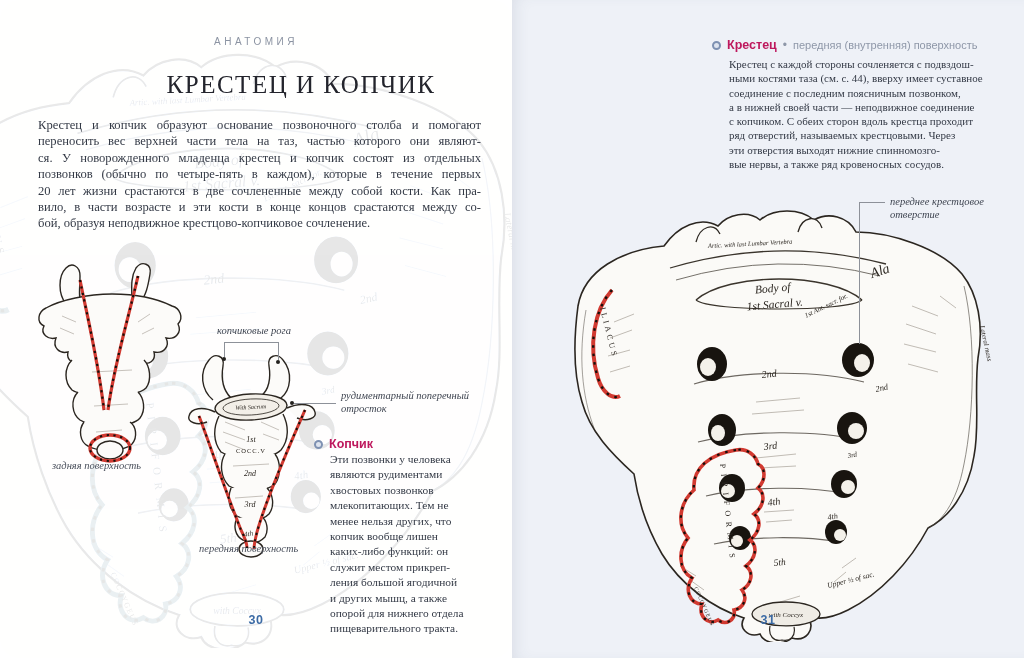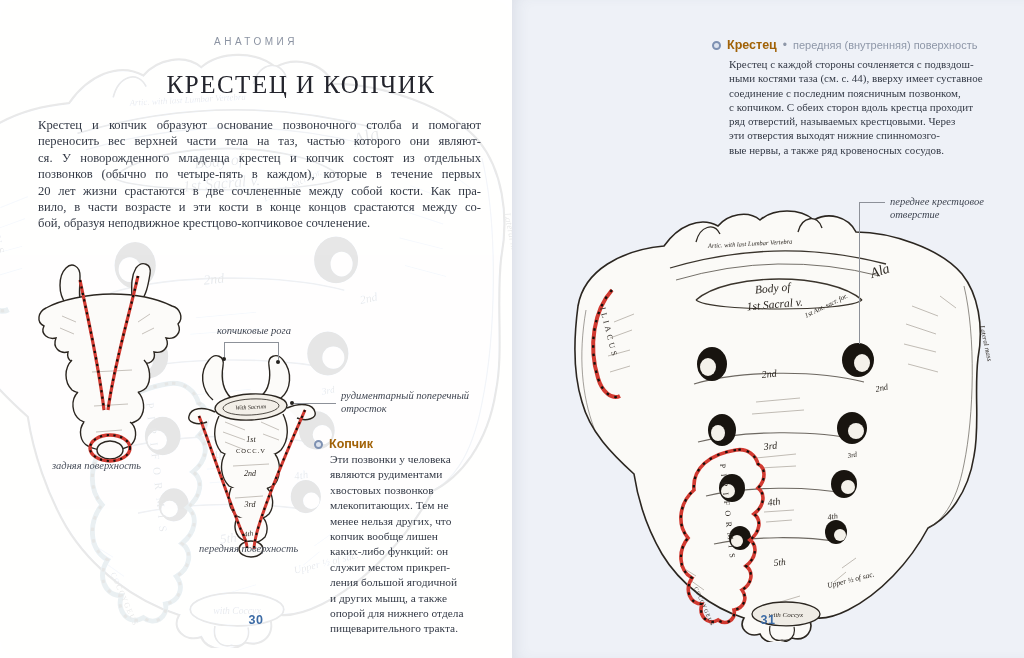--- a/index.html
+++ b/index.html
@@ -28,21 +28,21 @@
   
   .intro{left:38px;top:117px;width:443px;font-size:12.6px;line-height:16.4px;}
   .intro div{text-align:justify;text-align-last:justify;}
   .intro div:last-child{text-align-last:left;}
 
   
   .note-head{display:flex;align-items:center;gap:6px;
              font-family:"Liberation Sans",sans-serif;}
   .bullet{width:5px;height:5px;border:2.5px solid #7e91b2;border-radius:50%;
           background:#dde3ee;flex:0 0 auto;}
-  .note-title{font-weight:bold;font-size:12.5px;color:#a16207;}
+  .note-title{font-weight:bold;font-size:12.5px;color:#be185d;}
   .note-sep{color:#8e97a8;font-size:12px;}
   .note-sub{color:#8e97a8;font-size:11px;}
   .note-lines div{white-space:nowrap;}
   .note-left-lines{left:330px;top:452px;font-size:11.4px;line-height:15.4px;}
   .note-right-lines{left:217px;top:57px;font-size:11px;line-height:14.3px;}
 
   
   .caption{font-style:italic;font-size:10.5px;color:#4a505c;}
   .figlabel{font-style:italic;font-size:10.5px;color:#3f4551;line-height:13px;}
   .lead{background:#8d9199;}
@@ -257,20 +257,21 @@
     <div class="abs note-head" style="left:200px;top:38px">
       <span class="bullet"></span>
       <span class="note-title">Крестец</span>
       <span class="note-sep">•</span>
       <span class="note-sub">передняя (внутренняя) поверхность</span>
     </div>
     <div class="abs note-lines note-right-lines">
         <div>Крестец с каждой стороны сочленяется с подвздош-</div>
         <div>ными костями таза (см. с. 44), вверху имеет суставное</div>
         <div>соединение с последним поясничным позвонком,</div>
+        <div>а в нижней своей части — неподвижное соединение</div>
         <div>с копчиком. С обеих сторон вдоль крестца проходит</div>
         <div>ряд отверстий, называемых крестцовыми. Через</div>
         <div>эти отверстия выходят нижние спинномозго-</div>
         <div>вые нервы, а также ряд кровеносных сосудов.</div>
       </div>
 
     <svg class="abs" style="left:48px;top:206px" width="436" height="436" viewBox="0 0 436 436">
       <use href="#sacrum-art"></use>
     </svg>
 

